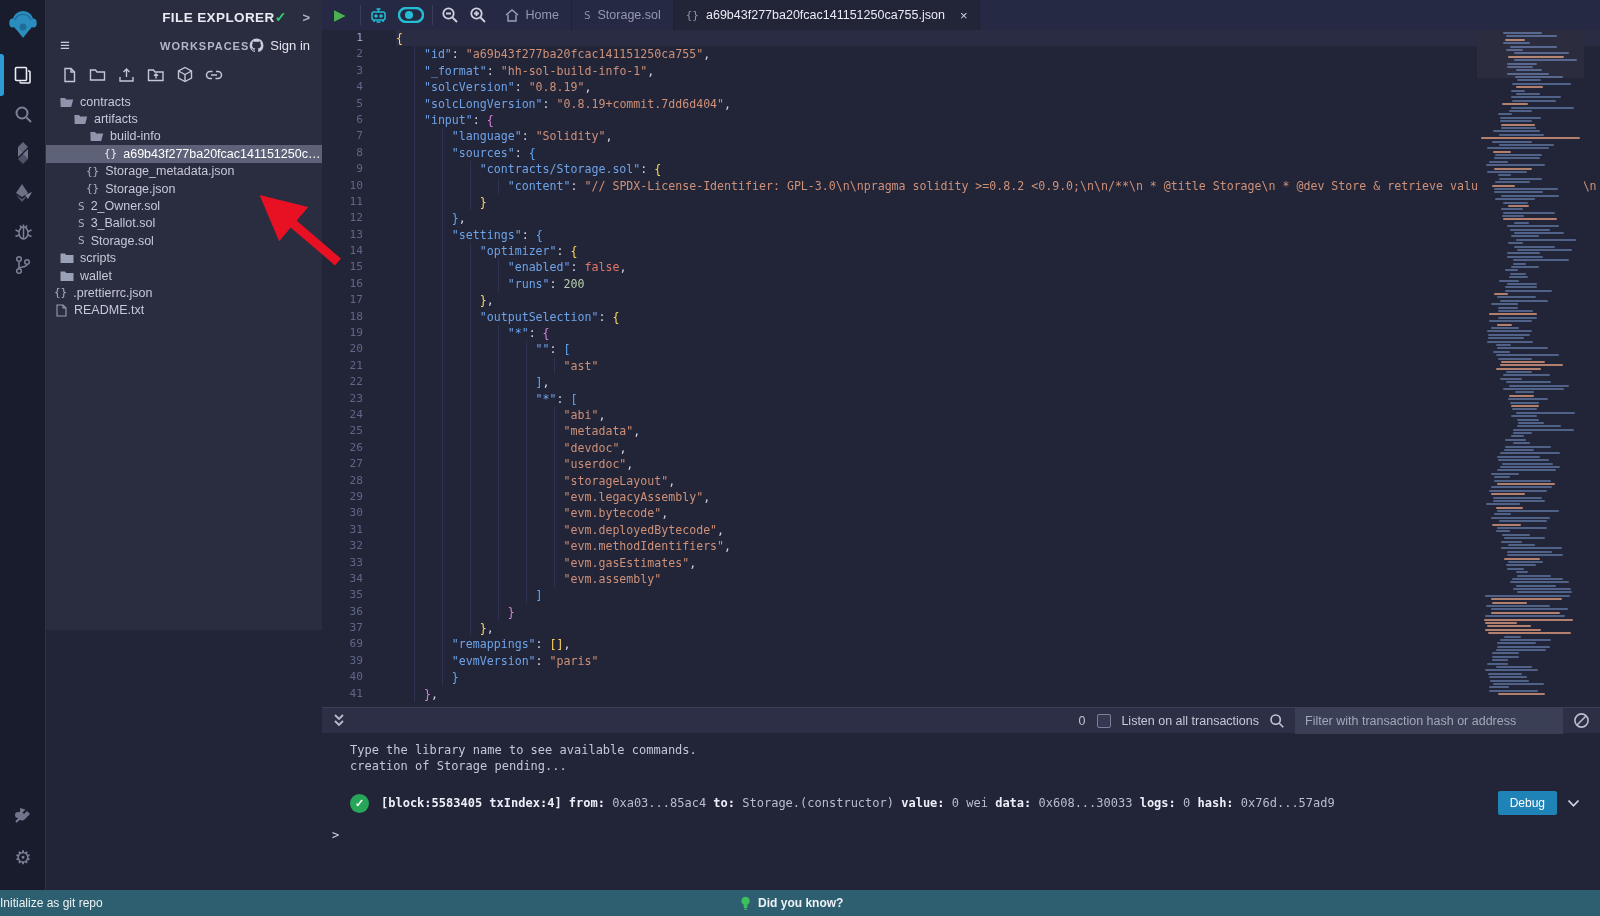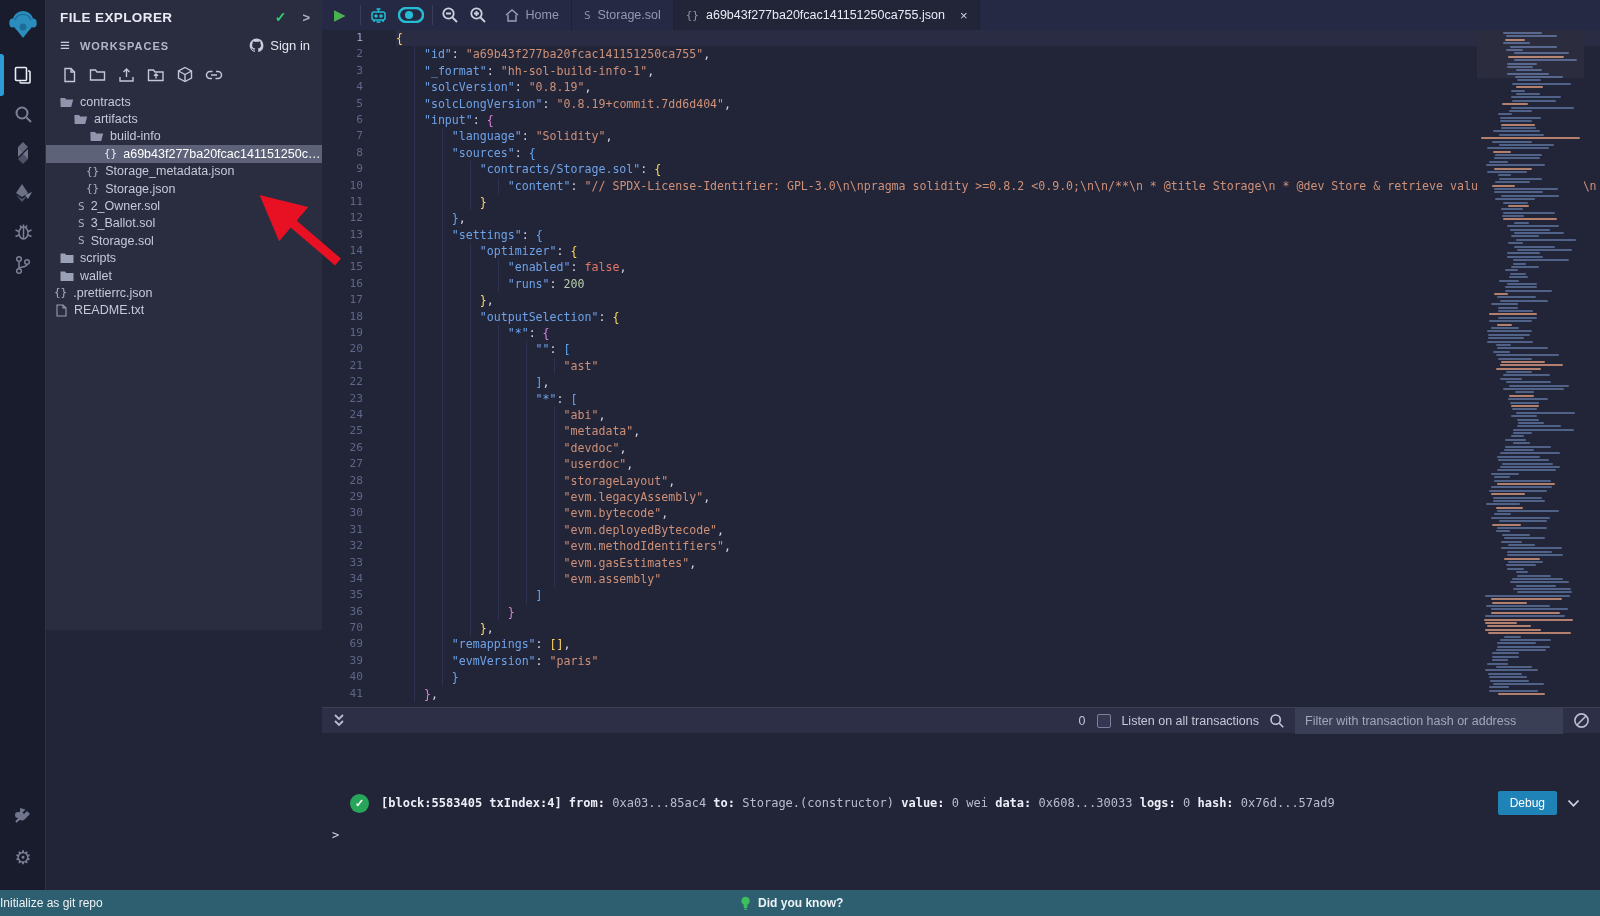--- a/index.html
+++ b/index.html
@@ -12,21 +12,21 @@
     background:#191c2c; border-right:1px solid #2e3048; z-index:30; }
   .ab-icon { position:absolute; left:0; width:46px; height:34px; display:flex;
     align-items:center; justify-content:center; color:#7b8097; cursor:pointer; }
   .ab-icon svg { display:block; }
   .ab-icon.active { color:#eceef5; }
   .active-strip { position:absolute; left:0; top:54px; width:4px; height:42px;
     background:#2f9bd6; border-radius:0 3px 3px 0; }
 
   
   .side-panel { position:absolute; left:46px; top:0; width:276px; height:630px;
-    background:#2a2c3f; z-index:20; }
+    background:#2a2c3f; z-index:20;text-align:right; }
   .fe-header { display:flex; align-items:center; padding:9px 12px 4px 14px; }
   .fe-title { color:#e9eaf3; font-size:13.5px; font-weight:bold; letter-spacing:.4px; flex:1; }
   .fe-check { color:#2ecc71; font-size:14px; font-weight:bold; margin-right:16px; }
   .fe-chev { color:#aeb2c4; font-size:13px; font-weight:bold; }
   .ws-row { display:flex; align-items:center; padding:8px 12px 6px 14px; }
   .hamburger { color:#c7cada; font-size:17px; margin-right:10px; line-height:1; }
   .ws-label { color:#b3b6c9; font-size:11px; letter-spacing:1px; font-weight:bold; flex:1; }
   .signin { display:flex; align-items:center; gap:6px; color:#e3e5f0; font-size:13px; }
   .ws-select { margin:4px 14px 10px 14px; height:28px; background:#1f2233; border-radius:4px;
     display:flex; align-items:center; padding:0 8px 0 12px; }
@@ -395,21 +395,21 @@
           <div class="gut-n">27</div>
           <div class="gut-n">28</div>
           <div class="gut-n">29</div>
           <div class="gut-n">30</div>
           <div class="gut-n">31</div>
           <div class="gut-n">32</div>
           <div class="gut-n">33</div>
           <div class="gut-n">34</div>
           <div class="gut-n">35</div>
           <div class="gut-n">36</div>
-          <div class="gut-n">70</div>
+          <div class="gut-n">37</div>
           <div class="gut-n">69</div>
           <div class="gut-n">39</div>
           <div class="gut-n">40</div>
           <div class="gut-n">41</div>
         </div>
       <div class="code" id="code">
           <div class="code-line cur"><span class="tk-b1">{</span></div>
           <div class="code-line"><span class="guide" style="left: 18px;"></span><span class="tk-w">    </span><span class="tk-k">"id"</span><span class="tk-p">: </span><span class="tk-s">"a69b43f277ba20fcac141151250ca755"</span><span class="tk-p">,</span></div>
           <div class="code-line"><span class="guide" style="left: 18px;"></span><span class="tk-w">    </span><span class="tk-k">"_format"</span><span class="tk-p">: </span><span class="tk-s">"hh-sol-build-info-1"</span><span class="tk-p">,</span></div>
           <div class="code-line"><span class="guide" style="left: 18px;"></span><span class="tk-w">    </span><span class="tk-k">"solcVersion"</span><span class="tk-p">: </span><span class="tk-s">"0.8.19"</span><span class="tk-p">,</span></div>
@@ -666,20 +666,24 @@
             <circle cx="7.5" cy="7.5" r="5.2"></circle>
             <path d="M11.5 11.5 L16 16"></path>
           </svg>
         <input class="filter-input" placeholder="Filter with transaction hash or address" style="">
         <svg width="17" height="17" viewBox="0 0 18 18" fill="none" stroke="#b9bdcf" stroke-width="1.7">
             <circle cx="9" cy="9" r="7"></circle>
             <path d="M4.2 13.8 L13.8 4.2"></path>
           </svg>
       </div>
       <div class="term-body">
+        <div style="padding-top:8px" id="term-lines">
+            <div class="term-line">Type the library name to see available commands.</div>
+            <div class="term-line">creation of Storage pending...</div>
+          </div>
         <div class="tx-row">
           <span class="tx-check">✓</span>
           <span class="tx-text" id="tx-text"><span class="b">[block:5583405 txIndex:4]</span><span class="n">  </span><span class="b">from:</span><span class="n"> 0xa03...85ac4 </span><span class="b">to:</span><span class="n"> Storage.(constructor) </span><span class="b">value:</span><span class="n"> 0 wei </span><span class="b">data:</span><span class="n"> 0x608...30033 </span><span class="b">logs:</span><span class="n"> 0 </span><span class="b">hash:</span><span class="n"> 0x76d...57ad9</span></span>
           <button class="debug-btn">Debug</button>
           <svg class="tx-chev" width="13" height="9" viewBox="0 0 13 9" fill="none" stroke="currentColor" stroke-width="1.8">
               <path d="M1.5 1.5 L6.5 6.8 L11.5 1.5"></path>
             </svg>
         </div>
         <div class="prompt">&gt;</div>
       </div>

